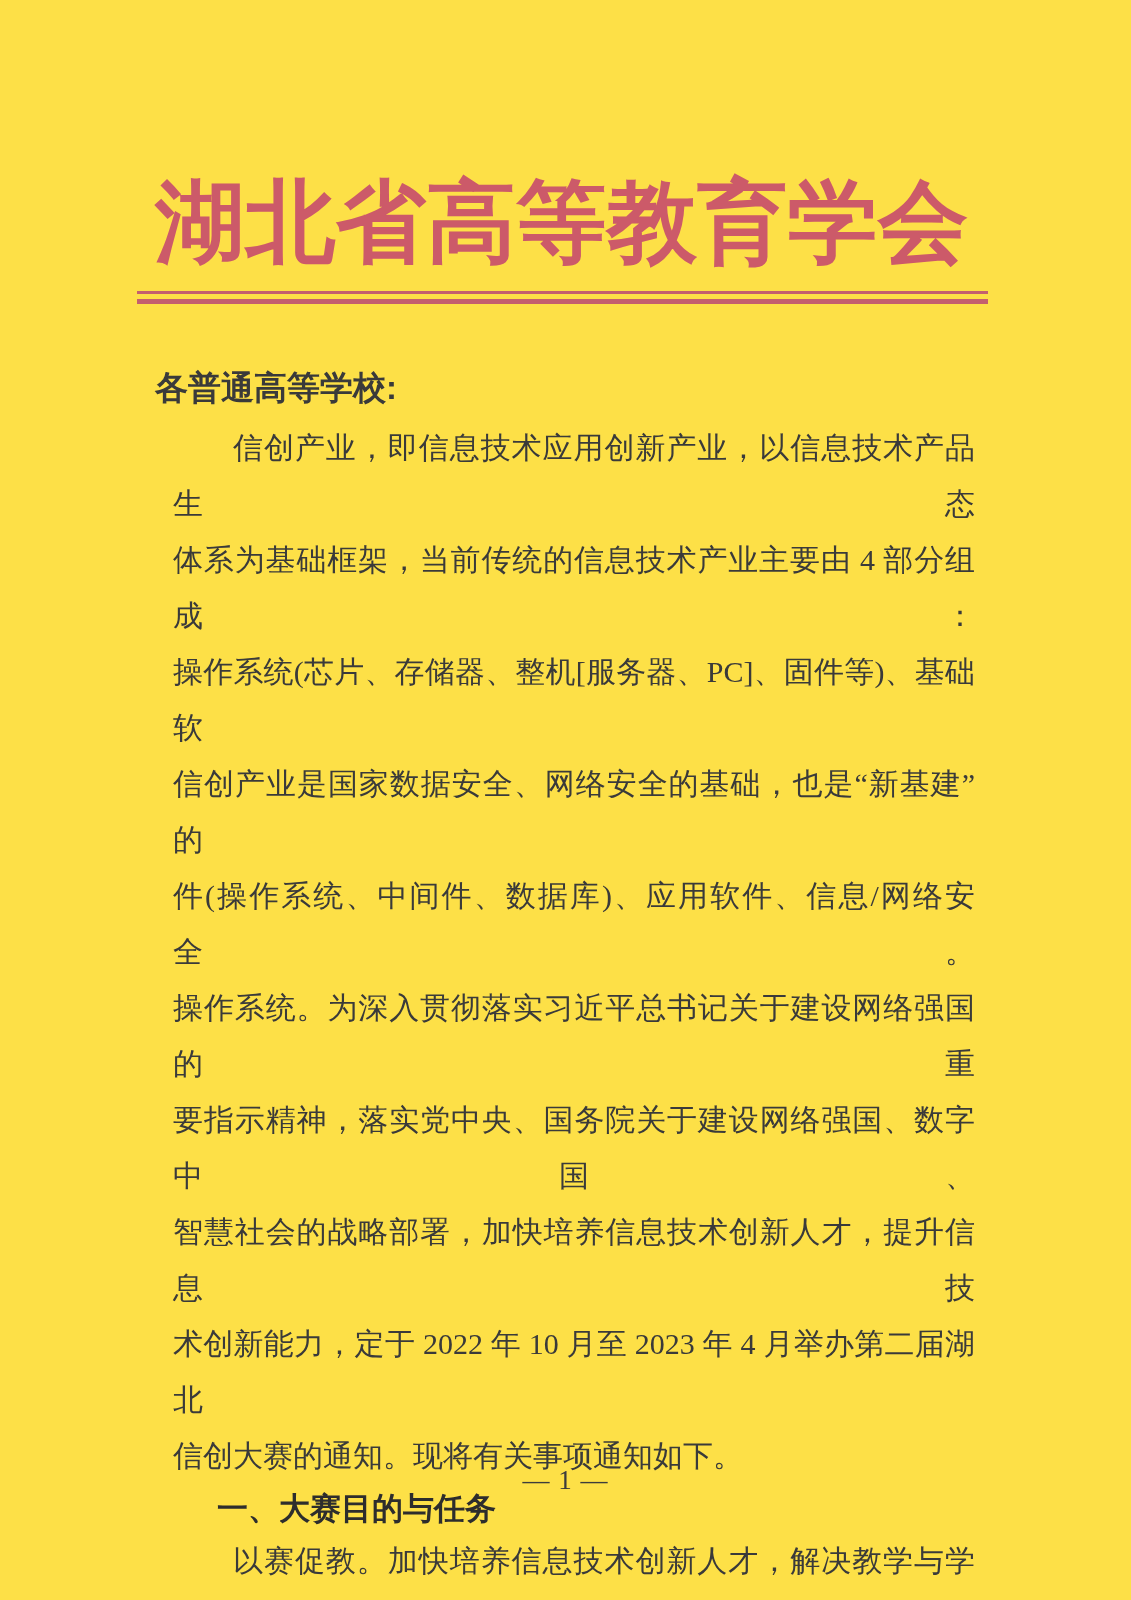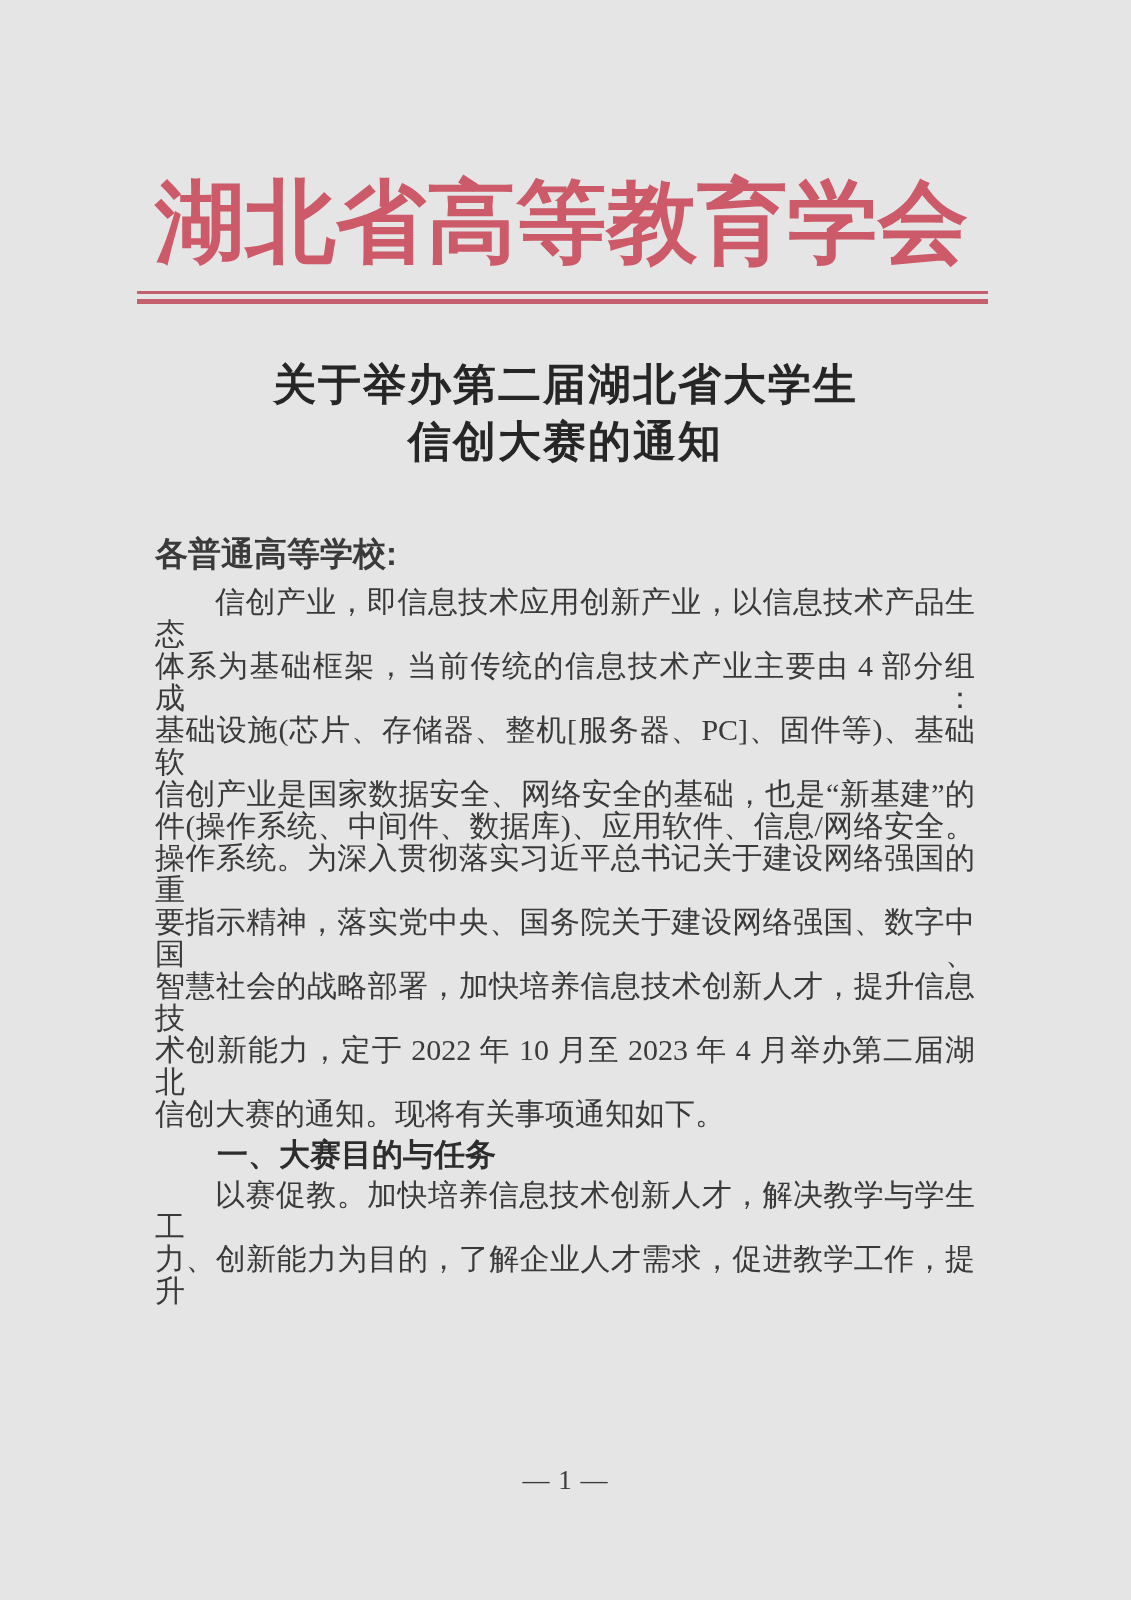--- a/index.html
+++ b/index.html
@@ -5,21 +5,21 @@
   html, body {
     margin: 0;
     padding: 0;
     background: #ffffff;
   }
   .page {
     position: relative;
     width: 1131px;
     height: 1600px;
     margin: 0 auto;
-    background: #e5e5e5;
+    background: #fde047;
     overflow: hidden;
     font-family: "Liberation Serif", serif;
     box-sizing: border-box;
     padding-top: 176px;
   }
   
   .letterhead {
     margin: 0 163px 0 155px;
     color: var(--red, #cc5a69);
     font-family: "Liberation Serif", serif;
@@ -64,23 +64,24 @@
   }
   
   .content {
     margin: 8px 156px 0 155px;
     width: 820px;
     color: var(--ink-body, #3a3a3a);
     font-size: 30px;
   }
   .paragraph { margin: 0; }
   .line {
-    line-height: 32px;
+    line-height: 56px;
     text-align: justify;
     text-align-last: justify;
+    margin-left: 18px;
   }
   .paragraph .line:last-child {
     text-align-last: left;
   }
   .line.first { text-indent: 2em; }
   .heading {
     font-family: "Liberation Sans", sans-serif;
     font-weight: 700;
     font-size: 31px;
     line-height: 49px;
@@ -105,32 +106,28 @@
 <div class="page" style="--red: #cc5a69; --rule: #c45f6e; --ink-title: #262626; --ink-body: #3a3a3a;">
 
   <header>
     <div class="letterhead">湖北省高等教育学会</div>
     <div class="letterhead-rule">
       <div class="rule-top"></div>
       <div class="rule-bottom"></div>
     </div>
   </header>
 
-  <h1 class="doc-title">
-    <span>关于举办第二届湖北省大学生</span><br>
-    <span>信创大赛的通知</span>
-  </h1>
 
   <div class="salutation">各普通高等学校:</div>
 
   <div class="content" id="content">
       <div class="paragraph">
         <div class="line first">信创产业，即信息技术应用创新产业，以信息技术产品生态</div>
         <div class="line">体系为基础框架，当前传统的信息技术产业主要由 4 部分组成：</div>
-        <div class="line">基础设施(芯片、存储器、整机[服务器、PC]、固件等)、基础软</div>
+        <div class="line">操作系统(芯片、存储器、整机[服务器、PC]、固件等)、基础软</div>
         <div class="line">信创产业是国家数据安全、网络安全的基础，也是“新基建”的</div>
         <div class="line">件(操作系统、中间件、数据库)、应用软件、信息/网络安全。</div>
         <div class="line">操作系统。为深入贯彻落实习近平总书记关于建设网络强国的重</div>
         <div class="line">要指示精神，落实党中央、国务院关于建设网络强国、数字中国、</div>
         <div class="line">智慧社会的战略部署，加快培养信息技术创新人才，提升信息技</div>
         <div class="line">术创新能力，定于 2022 年 10 月至 2023 年 4 月举办第二届湖北</div>
         <div class="line">信创大赛的通知。现将有关事项通知如下。</div>
       </div>
       <div class="heading">一、大赛目的与任务</div>
       <div class="paragraph">

